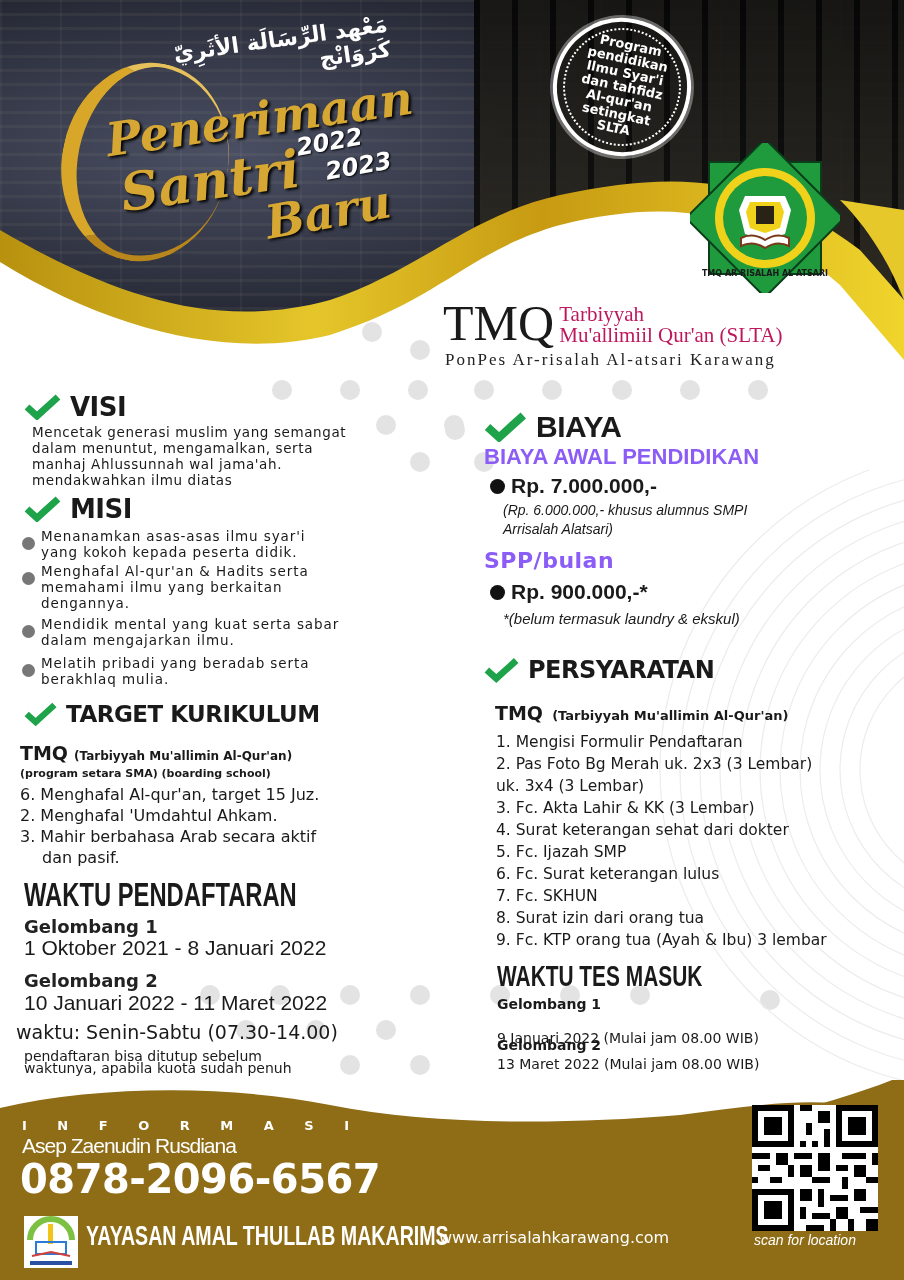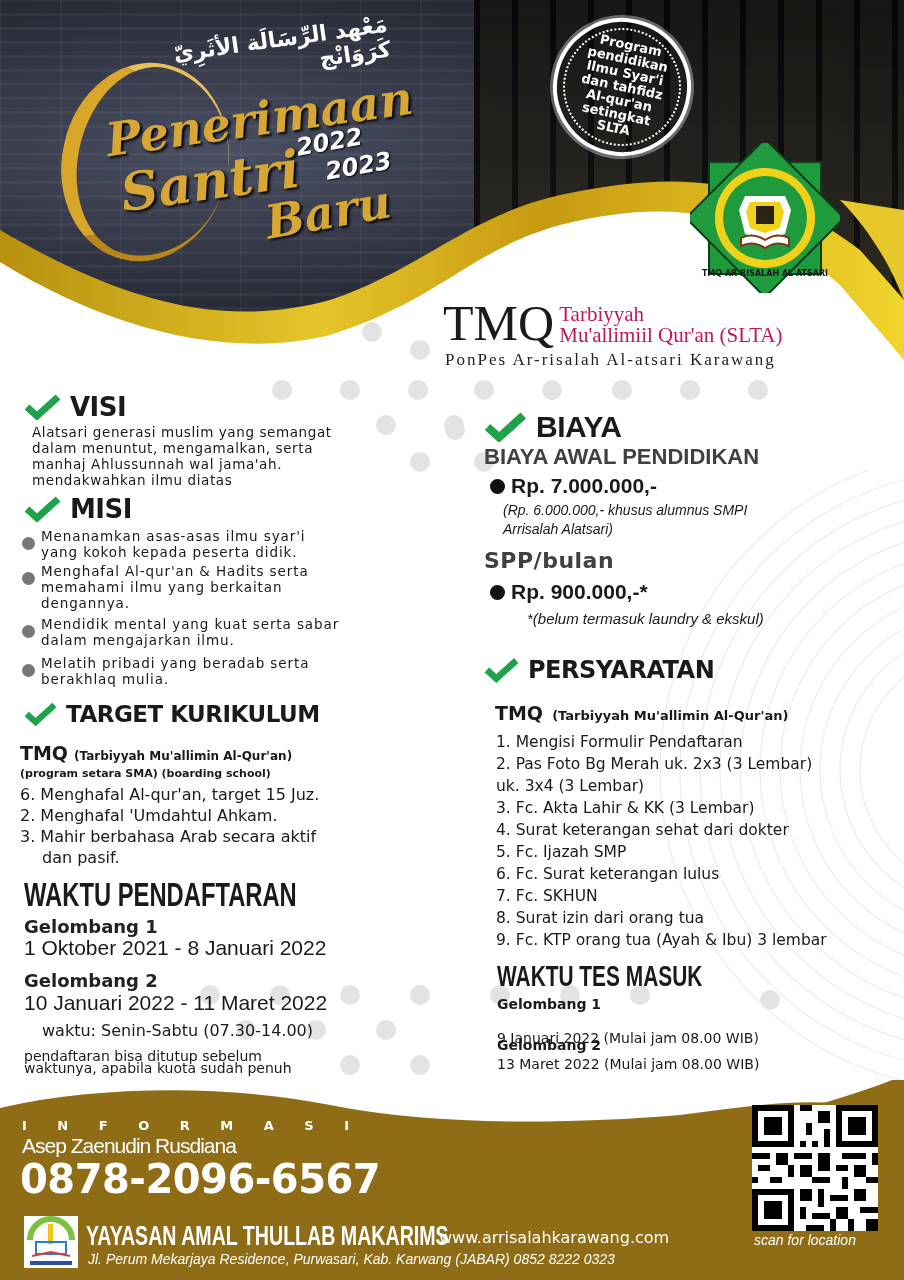--- a/index.html
+++ b/index.html
@@ -45,21 +45,21 @@
   .misi-bullet { width:13px; height:13px; border-radius:50%; background:#777; margin-right:6px; margin-top:9px; flex:none; }
 
   .kur-head { position:absolute; left:20px; top:742px; }
   .kur-head b { font-size:19px; }
   .kur-head small { font-size:12px; font-weight:bold; margin-left:6px; }
   .kur-line2 { position:absolute; left:20px; top:767px; font-size:11px; font-weight:bold; }
   .num-list { position:absolute; font-size:16px; line-height:21px; color:#1a1a1a; }
 
   .condensed { font-family:"Liberation Sans", sans-serif; font-weight:bold; transform:scaleX(0.72); transform-origin:left; white-space:nowrap; color:#1a1a1a; }
 
-  .green { color:#404040; }
+  .green { color:#8b5cf6; }
 
   .footer { position:absolute; left:0; top:1080px; width:904px; height:200px; }
   .footer-shape { position:absolute; left:0; top:0; width:904px; height:200px; }
 </style>
 </head>
 <body>
 
 <div class="hero">
   <div class="hero-bg"></div>
   <div class="hero-right"></div>
@@ -161,21 +161,21 @@
 </div>
 <div class="ponpes">PonPes Ar-risalah Al-atsari Karawang</div>
 
 <div class="h-section" style="left:24px;top:392px;font-size:26px;">
   <svg class="check" viewBox="0 0 38 26">
       <path d="M3,13 L13,22 L34,3" fill="none" stroke="#1ea34a" stroke-width="7"></path>
     </svg>
   <span>VISI</span>
 </div>
 <div class="txt" style="left:32px;top:424px;">
-  <div>Alatsari generasi muslim yang semangat</div>
+  <div>Mencetak generasi muslim yang semangat</div>
   <div>dalam menuntut, mengamalkan, serta</div>
   <div>manhaj Ahlussunnah wal jama'ah.</div>
   <div>mendakwahkan ilmu diatas</div>
 </div>
 
 <div class="h-section" style="left:24px;top:494px;font-size:26px;">
   <svg class="check" viewBox="0 0 38 26">
       <path d="M3,13 L13,22 L34,3" fill="none" stroke="#1ea34a" stroke-width="7"></path>
     </svg>
   <span>MISI</span>
@@ -225,21 +225,21 @@
   <div>2. Menghafal 'Umdahtul Ahkam.</div>
   <div>3. Mahir berbahasa Arab secara aktif</div>
   <div style="padding-left:22px">dan pasif.</div>
 </div>
 
 <div class="abs condensed" style="left:24px;top:876px;font-size:33px;">WAKTU PENDAFTARAN</div>
 <div class="abs" style="left:24px;top:916px;font-size:18px;font-weight:bold;color:#222;">Gelombang 1</div>
 <div class="abs" style="left:24px;top:936px;font-size:21px;font-family:'Liberation Sans',sans-serif;">1 Oktober 2021 - 8 Januari 2022</div>
 <div class="abs" style="left:24px;top:970px;font-size:18px;font-weight:bold;color:#222;">Gelombang 2</div>
 <div class="abs" style="left:24px;top:991px;font-size:21px;font-family:'Liberation Sans',sans-serif;">10 Januari 2022 - 11 Maret 2022</div>
-<div class="abs" style="left:42px;top:1021px;font-size:16px;">waktu: Senin-Sabtu (07.30-14.00)</div>
+<div class="abs" style="left:16px;top:1021px;font-size:19px;">waktu: Senin-Sabtu (07.30-14.00)</div>
 <div class="abs" style="left:24px;top:1050px;font-size:14px;line-height:12px;">
   <div>pendaftaran bisa ditutup sebelum</div>
   <div>waktunya, apabila kuota sudah penuh</div>
 </div>
 
 <div class="h-section" style="left:484px;top:410px;font-size:30px;">
   <svg class="check" viewBox="0 0 38 26" style="width:44px;height:30px">
       <path d="M3,13 L13,22 L34,3" fill="none" stroke="#1ea34a" stroke-width="7"></path>
     </svg>
   <span style="font-family:'Liberation Sans',sans-serif">BIAYA</span>
@@ -251,21 +251,21 @@
 </div>
 <div class="abs" style="left:503px;top:501px;font-size:14px;line-height:19px;font-style:italic;font-family:'Liberation Sans',sans-serif;">
   <div>(Rp. 6.000.000,- khusus alumnus SMPI</div>
   <div>Arrisalah Alatsari)</div>
 </div>
 <div class="abs green" style="left:484px;top:548px;font-size:22px;font-weight:bold;letter-spacing:0.5px;">SPP/bulan</div>
 <div class="abs" style="left:490px;top:580px;font-size:21px;font-weight:bold;font-family:'Liberation Sans',sans-serif;display:flex;align-items:center;">
   <span style="display:inline-block;width:15px;height:15px;border-radius:50%;background:#111;margin-right:6px"></span>
   <span>Rp. 900.000,-*</span>
 </div>
-<div class="abs" style="left:503px;top:610px;font-size:15px;font-style:italic;font-family:'Liberation Sans',sans-serif;margin-left:24px;">*(belum termasuk laundry &amp; ekskul)</div>
+<div class="abs" style="left:503px;top:610px;font-size:15px;font-style:italic;font-family:'Liberation Sans',sans-serif;">*(belum termasuk laundry &amp; ekskul)</div>
 
 <div class="h-section" style="left:484px;top:656px;font-size:24px;letter-spacing:1.5px;">
   <svg class="check" viewBox="0 0 38 26" style="width:36px">
       <path d="M3,13 L13,22 L34,3" fill="none" stroke="#1ea34a" stroke-width="7"></path>
     </svg>
   <span>PERSYARATAN</span>
 </div>
 <div class="abs" style="left:495px;top:702px;">
   <b style="font-size:19px">TMQ</b>
   <b style="font-size:13px;margin-left:4px">(Tarbiyyah Mu'allimin Al-Qur'an)</b>
@@ -303,21 +303,20 @@
   <svg class="abs" style="left:24px;top:136px" width="54" height="52" viewBox="0 0 54 52">
     <rect width="54" height="52" fill="#fff"></rect>
     <path d="M6,24 A21,21 0 0 1 48,24" fill="none" stroke="#7cc142" stroke-width="6"></path>
     <rect x="24" y="8" width="5" height="20" fill="#f2c318"></rect>
     <rect x="12" y="26" width="30" height="12" fill="none" stroke="#2b7bd6" stroke-width="2"></rect>
     <path d="M8,40 L27,36 L46,40" fill="none" stroke="#d23f3f" stroke-width="2"></path>
     <rect x="6" y="45" width="42" height="4" fill="#2b4fa3"></rect>
   </svg>
   <div class="abs condensed" style="left:86px;top:140px;color:#fff;font-size:28px;transform:scaleX(0.7);">YAYASAN AMAL THULLAB MAKARIMS</div>
   <div class="abs" style="left:432px;top:148px;color:#fff;font-size:16px;margin-left:7px;">www.arrisalahkarawang.com</div>
-  <div class="abs" style="left:88px;top:171px;color:#fff;font-size:14px;font-style:italic;font-family:'Liberation Sans',sans-serif;">Jl. Perum Mekarjaya Residence, Purwasari, Kab. Karwang (JABAR) 0852 8222 0323</div>
 
   <svg class="abs" style="left:752px;top:25px" width="126" height="126" viewBox="0 0 21 21" shape-rendering="crispEdges">
     <rect width="21" height="21" fill="#fff"></rect>
     <g fill="#000">
       <rect x="0" y="0" width="7" height="7"></rect>
         <rect x="1" y="1" width="5" height="5" fill="#fff"></rect>
         <rect x="2" y="2" width="3" height="3"></rect>
       <rect x="14" y="0" width="7" height="7"></rect>
         <rect x="15" y="1" width="5" height="5" fill="#fff"></rect>
         <rect x="16" y="2" width="3" height="3"></rect>

